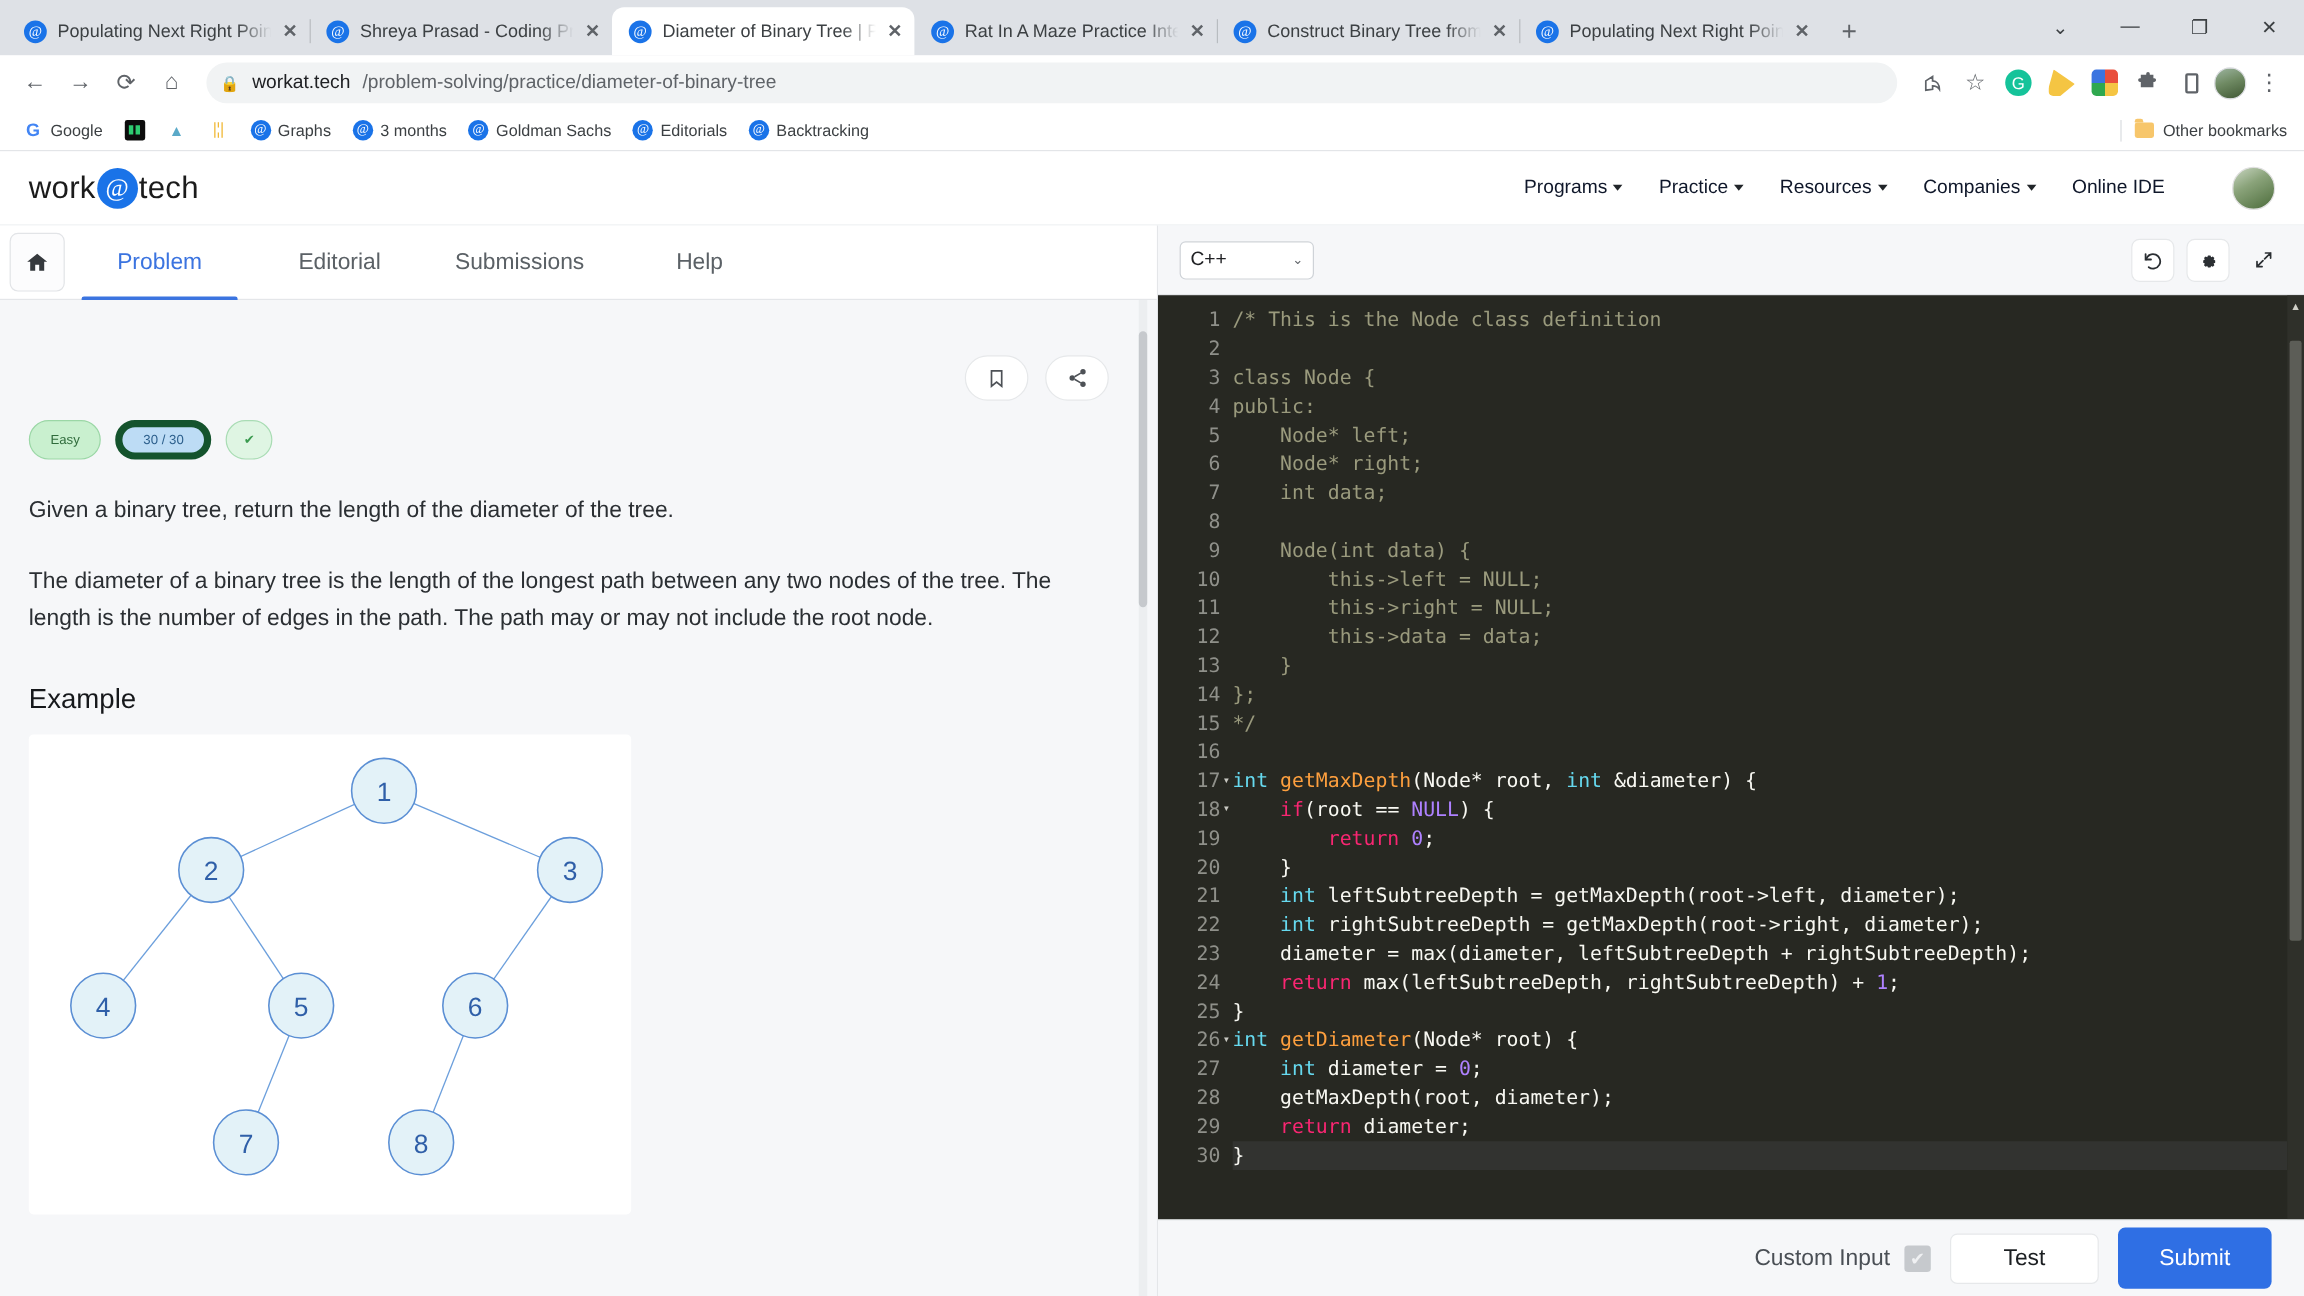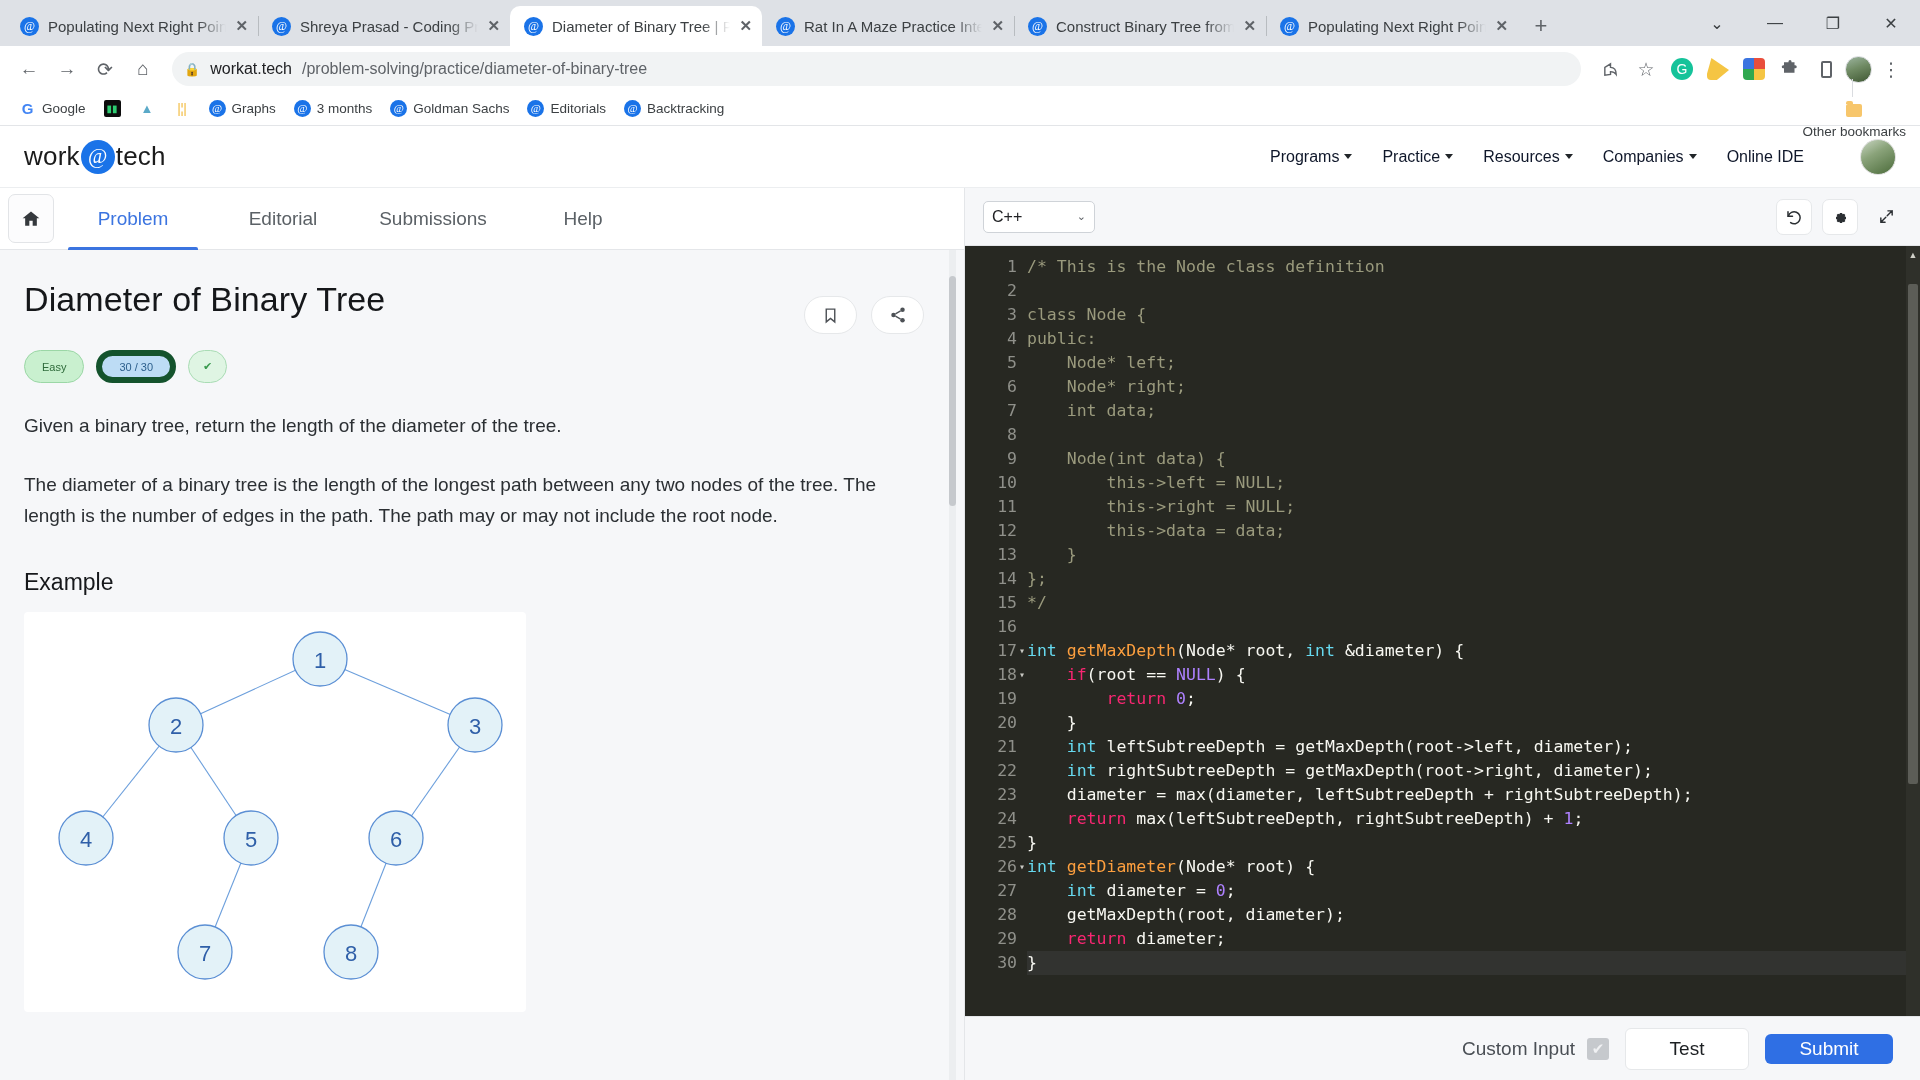--- a/index.html
+++ b/index.html
@@ -83,21 +83,21 @@
     border-bottom: 1px solid #e3e5e8; position: relative;
   }
   .bm { display: flex; align-items: center; gap: 6px; padding: 4px 7px; border-radius: 4px; white-space: nowrap; }
   .bm-ico {
     width: 17px; height: 17px; border-radius: 50%; background: #1a73e8;
     color: #fff; font-size: 11px; line-height: 17px; text-align: center;
     flex: 0 0 auto; font-family: "Liberation Serif", serif;
   }
   .bm-ico.sq { border-radius: 2px; background: #111; }
   .bm-ico.plain { background: transparent; color: #4285f4; font-weight: 700; font-size: 15px; font-family: "Liberation Sans", sans-serif; }
-  .other-bm { position: absolute; right: 14px; display: flex; align-items: center; gap: 7px; flex-direction: column; }
+  .other-bm { position: absolute; right: 14px; display: flex; align-items: center; gap: 7px; }
   .folder-ico {
     width: 16px; height: 13px; background: #f7c66b; border-radius: 2px 2px 2px 2px;
     position: relative;
   }
   .folder-ico::before {
     content:""; position:absolute; top:-3px; left:0; width:7px; height:3px;
     background:#f7c66b; border-radius:2px 2px 0 0;
   }
   .bm-divider { width:1px; height:18px; background:#dadce0; margin-right:4px; }
 
@@ -243,21 +243,21 @@
   .ci-box {
     width: 22px; height: 22px; border-radius: 3px; background: #c6c9cd;
     display: flex; align-items: center; justify-content: center; color: #f0f1f3; font-size: 15px;
     margin-left: -4px;
   }
   .btn-test {
     width: 124px; height: 42px; border-radius: 6px; background: #fff; border: 1px solid #e6e8ea;
     display: flex; align-items: center; justify-content: center; font-size: 19px; color: #1c1f22;
   }
   .btn-submit {
-    width: 128px; height: 30px; border-radius: 6px; background: #2f6fe4; color: #fff;
+    width: 128px; height: 51px; border-radius: 6px; background: #2f6fe4; color: #fff;
     display: flex; align-items: center; justify-content: center; font-size: 19px;
   }
 </style>
 </head>
 <body>
 
 <div class="tabstrip">
   <div class="tab">
     <span class="tab-favicon">@</span>
     <span class="tab-title">Populating Next Right Point</span>
@@ -431,21 +431,20 @@
         <div class="ptab">
           <span>Submissions</span>
         </div>
         <div class="ptab">
           <span>Help</span>
         </div>
       </div>
 
       <div class="content">
         <div class="title-row">
-          <h1 class="ptitle">Diameter of Binary Tree</h1>
           <div class="title-actions">
             <div class="round-btn">
               <svg width="17" height="19" viewBox="0 0 24 24" fill="none" stroke="#4d5156" stroke-width="2">
                 <path d="M6 3h12v18l-6-5-6 5z"></path>
                 </svg>
             </div>
             <div class="round-btn">
               <svg width="18" height="18" viewBox="0 0 24 24" fill="#4d5156">
                 <circle cx="18" cy="5" r="3"></circle>
                   <circle cx="18" cy="19" r="3"></circle>

